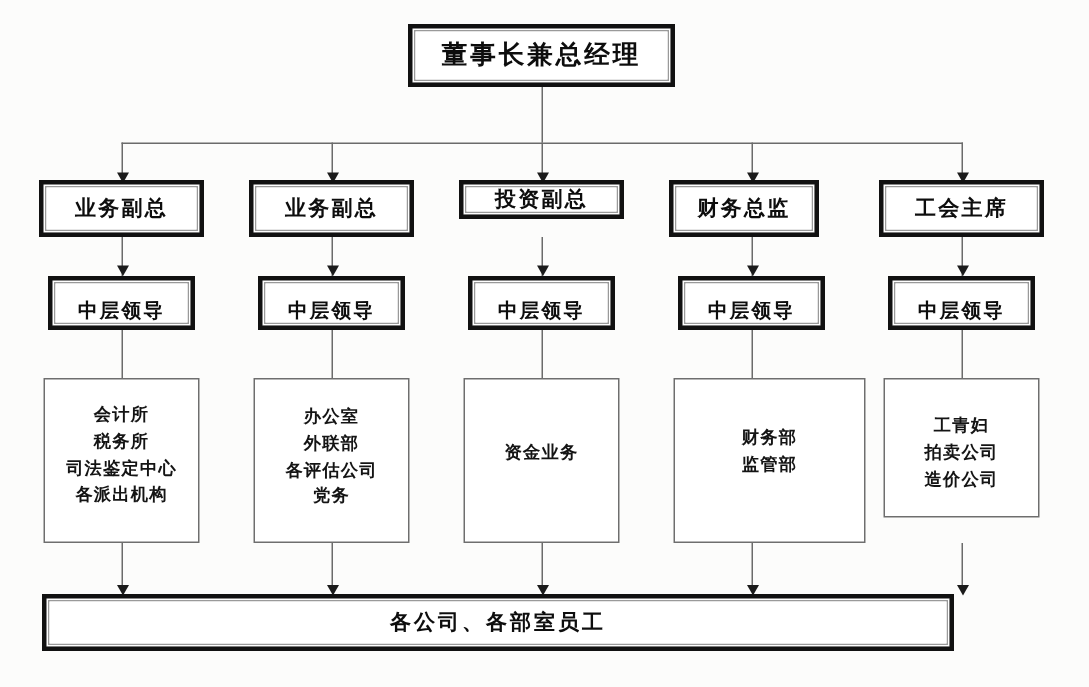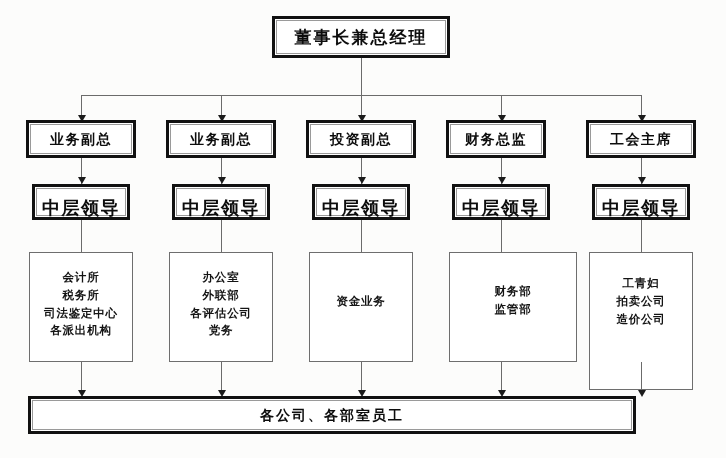--- a/index.html
+++ b/index.html
@@ -51,21 +51,21 @@
 
   .lbl {
     font-weight: bold;
     color: #0d0d0d;
     letter-spacing: 1px;
     line-height: 1.18;
     white-space: pre;
   }
   .t-title { font-size: 17px; letter-spacing: 2px; }
   .t-exec  { font-size: 14px; letter-spacing: 1.5px; }
-  .t-mid   { font-size: 18px; letter-spacing: 1.5px; margin-top: 12px; }
+  .t-mid   { font-size: 13px; letter-spacing: 1.5px; margin-top: 12px; }
   .t-foot  { font-size: 14px; letter-spacing: 2px; }
 
   .detail-text {
     font-size: 11.5px;
     font-weight: bold;
     color: #141414;
     line-height: 1.55;
     letter-spacing: 0.8px;
     text-align: center;
     white-space: pre-line;
@@ -125,21 +125,21 @@
   <div class="node heavy" style="left:26px; top:120px; width:110px; height:38px;">
     <div class="inner">
       <span class="lbl t-exec">业务副总</span>
     </div>
   </div>
   <div class="node heavy" style="left:166px; top:120px; width:110px; height:38px;">
     <div class="inner">
       <span class="lbl t-exec">业务副总</span>
     </div>
   </div>
-  <div class="node heavy" style="left:306px; top:120px; width:110px; height:38px;justify-content:center;">
+  <div class="node heavy" style="left:306px; top:120px; width:110px; height:26px;justify-content:center;">
     <div class="inner">
       <span class="lbl t-exec">投资副总</span>
     </div>
   </div>
   <div class="node heavy" style="left:446px; top:120px; width:100px; height:38px;">
     <div class="inner">
       <span class="lbl t-exec">财务总监</span>
     </div>
   </div>
   <div class="node heavy" style="left:586px; top:120px; width:110px; height:38px;">
@@ -203,21 +203,21 @@
 各评估公司
 党务</span>
   </div>
   <div class="node thin" style="left:309px; top:252px; width:104px; height:110px;">
     <span class="detail-text" style="margin-top:40px;">资金业务</span>
   </div>
   <div class="node thin" style="left:449px; top:252px; width:128px; height:110px;">
     <span class="detail-text" style="margin-top:30px;">财务部
 监管部</span>
   </div>
-  <div class="node thin" style="left:589px; top:252px; width:104px; height:138px;">
+  <div class="node thin" style="left:589px; top:252px; width:104px; height:93px;">
     <span class="detail-text" style="margin-top:22px;">工青妇
 拍卖公司
 造价公司</span>
   </div>
 
   <div class="vline" style="left:81px;  top:362px; height:32px;"></div>
   <div class="arrow" style="left:77.5px; top:390px;"></div>
   <div class="vline" style="left:221px; top:362px; height:32px;"></div>
   <div class="arrow" style="left:217.5px; top:390px;"></div>
   <div class="vline" style="left:361px; top:362px; height:32px;"></div>

